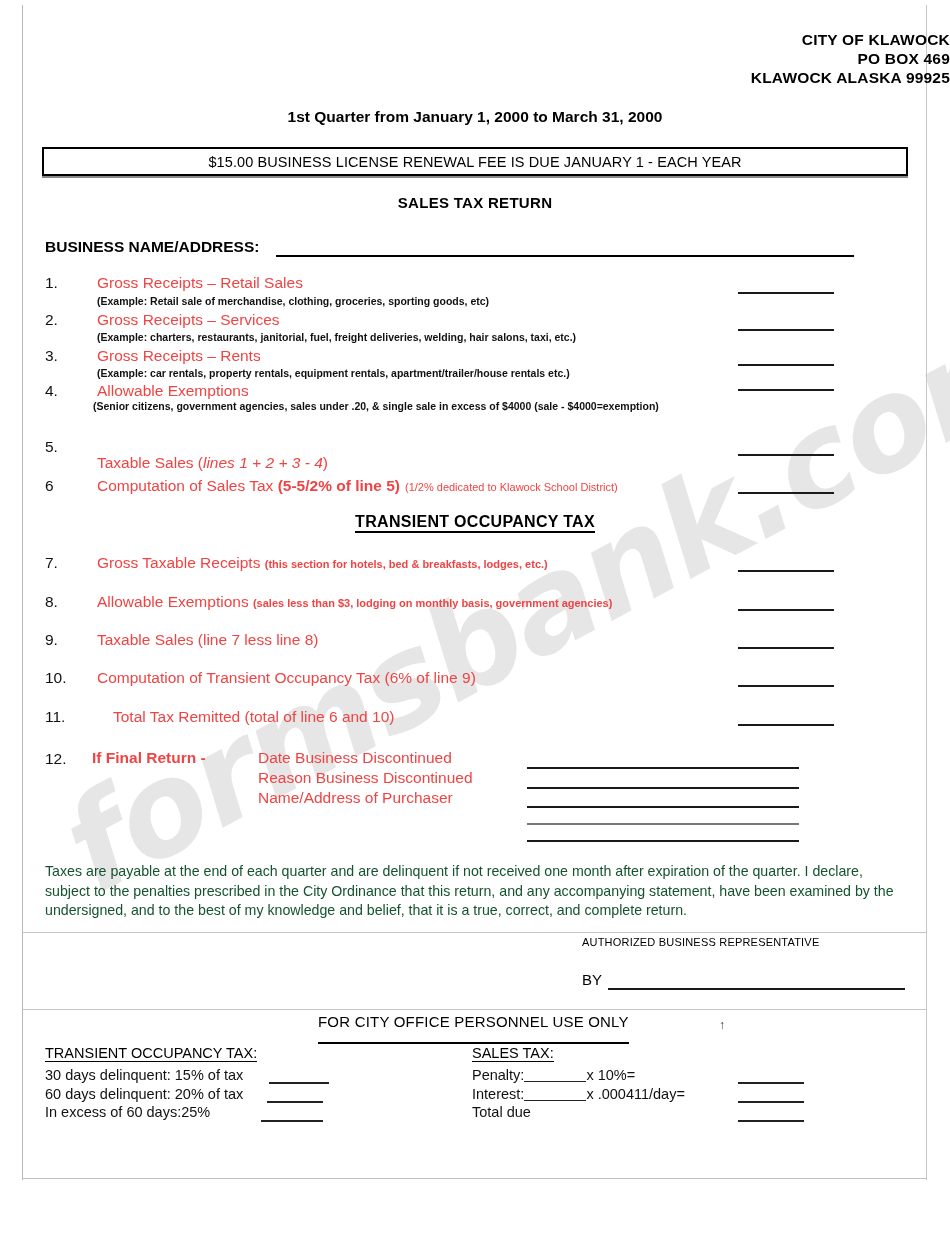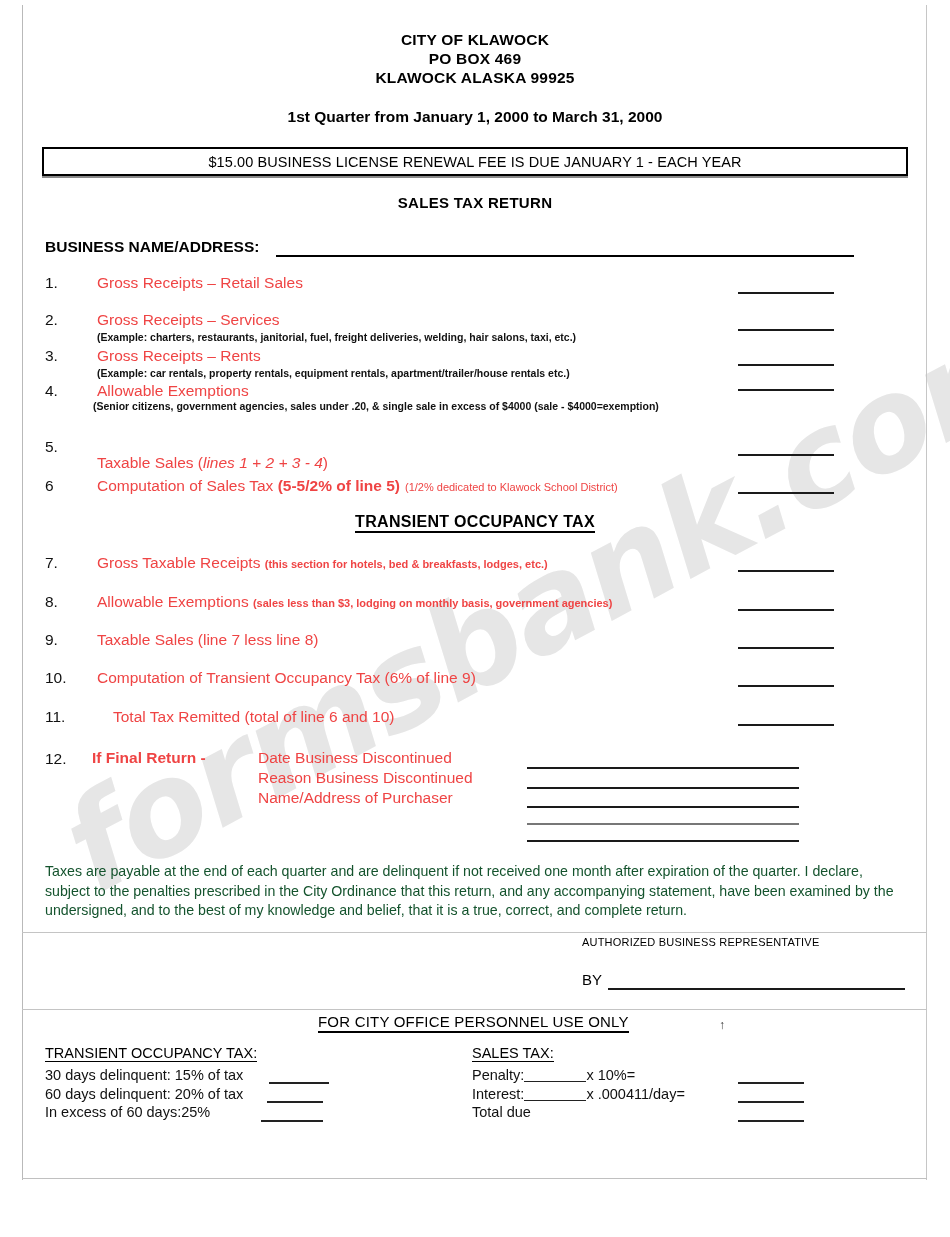--- a/index.html
+++ b/index.html
@@ -55,21 +55,21 @@
     color: #e6e6e6;
     white-space: nowrap;
     pointer-events: none;
     z-index: 0;
   }
 
   
   .hdr {
     position: absolute;
     width: 950px;
-    text-align: center;
+    text-align: right;
     font-weight: bold;
     font-size: 15.5px;
     letter-spacing: 0.2px;
   }
   #hdr1 { top: 31px; }
   #hdr2 { top: 50px; }
   #hdr3 { top: 69px; }
   #quarter {
     position: absolute;
     top: 108px;
@@ -228,21 +228,21 @@
     background: #1a1a1a;
   }
 
   #city-only {
     position: absolute;
     left: 318px;
     top: 1013px;
     font-size: 15px;
     letter-spacing: 0.2px;
     border-bottom: 2px solid #000;
-    padding-bottom: 1px;
+    padding-bottom: 12px;
   }
   #tick {
     position: absolute;
     left: 719px;
     top: 1018px;
     font-size: 12px;
     color: #333;
   }
 
   
@@ -290,20 +290,21 @@
     <div class="inner">$15.00 BUSINESS LICENSE RENEWAL FEE IS DUE JANUARY 1 - EACH YEAR</div>
   </div>
 
   <div id="sales-tax-return">SALES TAX RETURN</div>
 
   <div id="biz-label">BUSINESS NAME/ADDRESS:</div>
   <div id="biz-rule"></div>
 
   <div class="num" style="left:45px; top:274px;">1.</div>
   <div class="label" style="left:97px; top:274px;">Gross Receipts – Retail Sales</div>
+  <div class="sub" style="left:97px; top:295px;">(Example:  Retail sale of merchandise, clothing, groceries, sporting goods, etc)</div>
   <div class="blank" style="top:292px;"></div>
 
   <div class="num" style="left:45px; top:311px;">2.</div>
   <div class="label" style="left:97px; top:311px;">Gross Receipts – Services</div>
   <div class="sub" style="left:97px; top:331px;">(Example: charters, restaurants, janitorial, fuel, freight deliveries, welding, hair salons, taxi, etc.)</div>
   <div class="blank" style="top:329px;"></div>
 
   <div class="num" style="left:45px; top:347px;">3.</div>
   <div class="label" style="left:97px; top:347px;">Gross Receipts – Rents</div>
   <div class="sub" style="left:97px; top:367px;">(Example: car rentals, property rentals, equipment rentals, apartment/trailer/house rentals etc.)</div>

